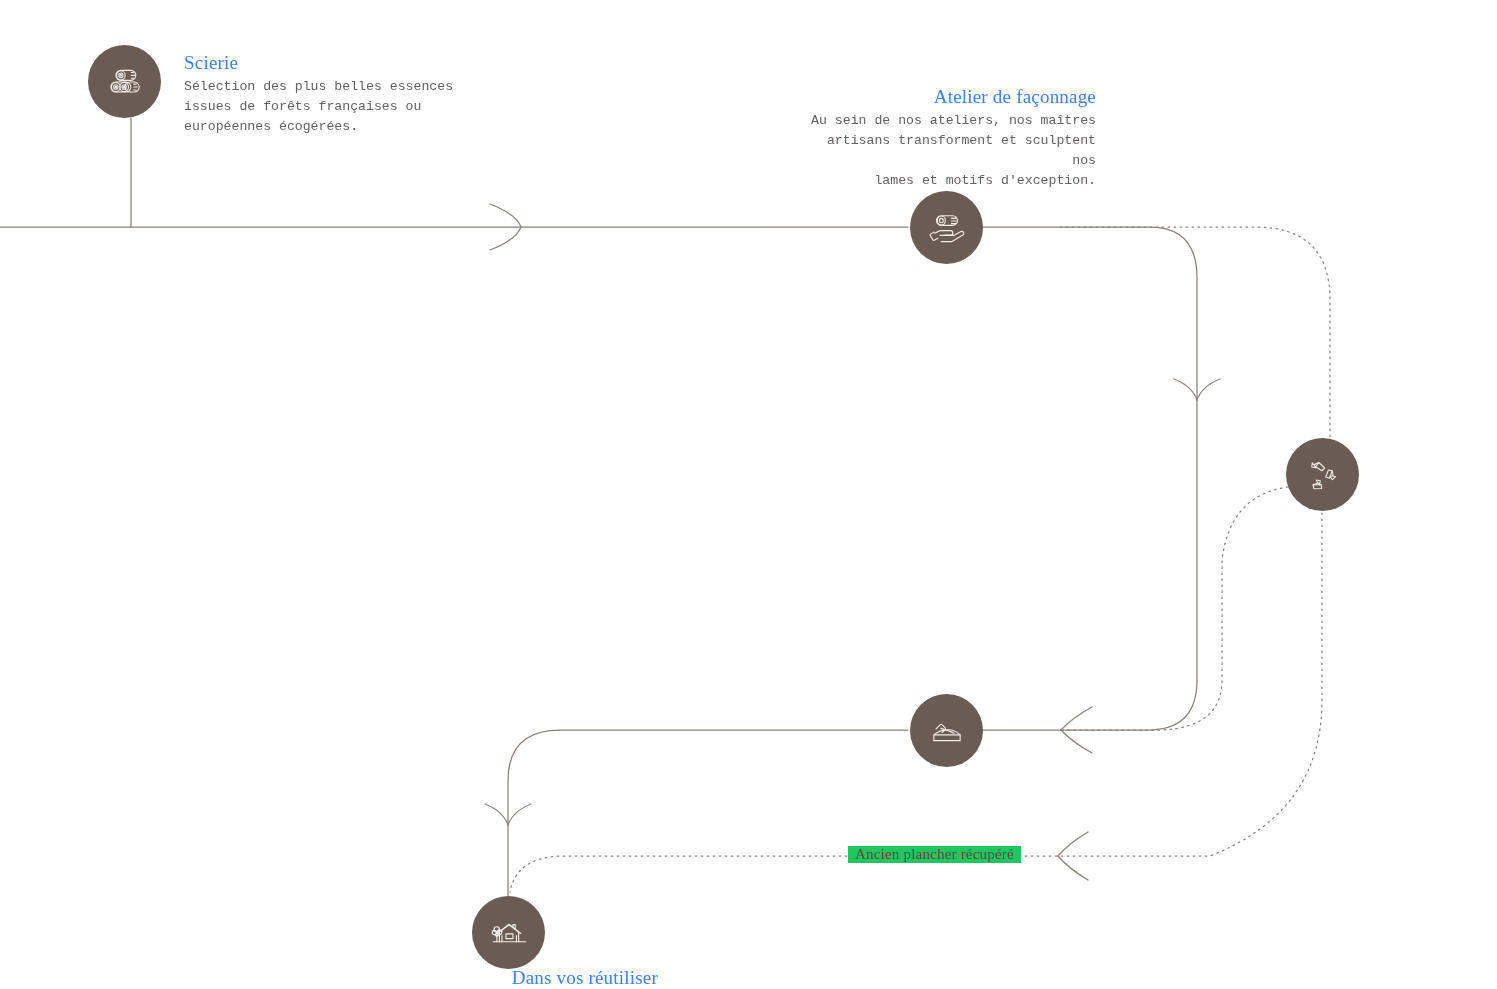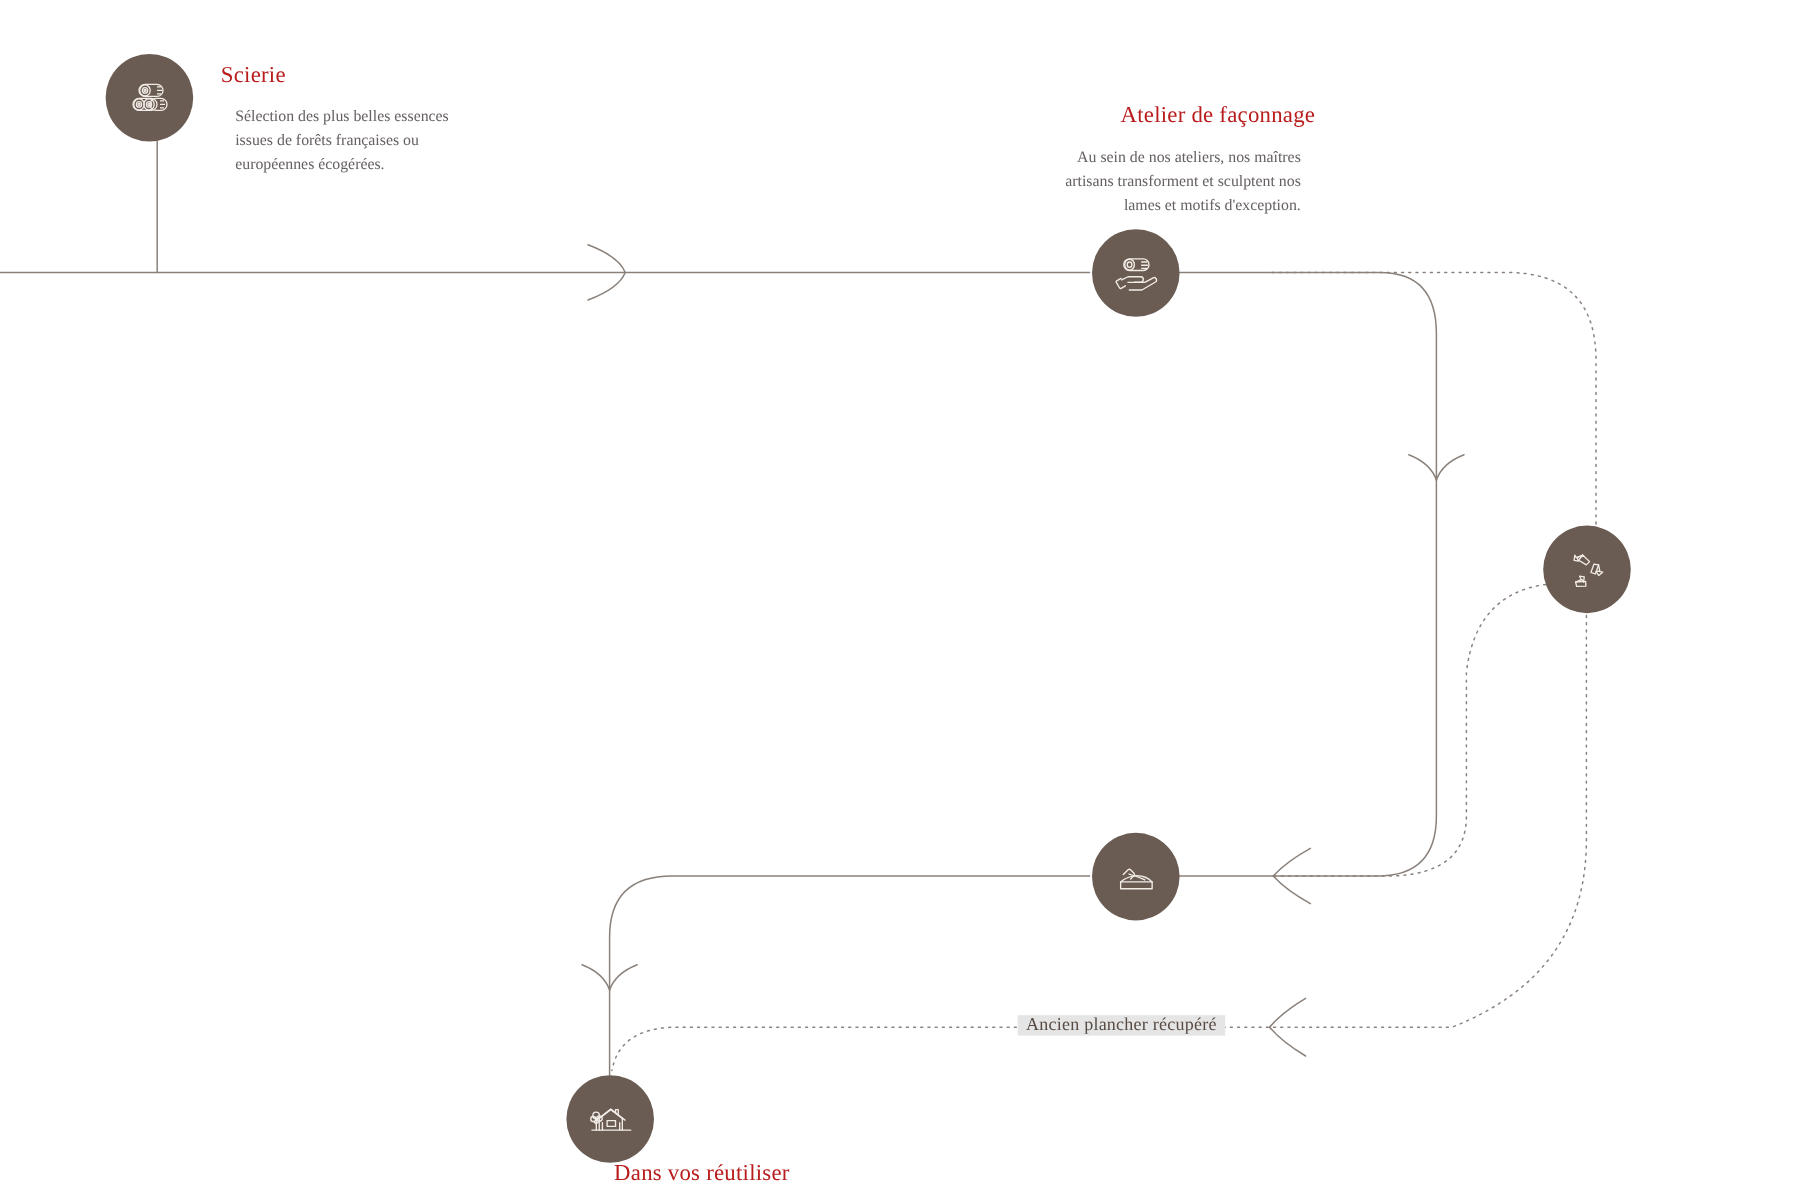--- a/index.html
+++ b/index.html
@@ -31,45 +31,45 @@
     align-items: center;
     justify-content: center;
   }
   .node svg { display: block; }
 
   .label-block {
     position: absolute;
   }
   .node-title {
     font-family: "Liberation Serif", serif;
-    color: #b91c1c;
+    color: #3b82f6;
     font-size: 19px;
     font-weight: 400;
     letter-spacing: 0.2px;
     line-height: 1.25;
     margin: 0 0 2px 0;
     white-space: nowrap;
   }
   .node-desc {
-    font-family: Liberation Serif, serif;
+    font-family: Liberation Mono, monospace;
     color: #666060;
     font-size: 13.2px;
     line-height: 1.52;
-    margin: 12px;
+    margin: 0;
     white-space: pre-line;
   }
   .align-left { text-align: left; }
   .align-center { text-align: right; }
 
   .edge-label {
     position: absolute;
     font-family: "Liberation Serif", serif;
     font-size: 15px;
     color: #574b43;
-    background: #e5e5e5;
+    background: #22c55e;
     padding: 0 7px;
     white-space: nowrap;
     letter-spacing: 0.2px;
   }
 </style>
 </head>
 <body>
 
 <div id="stage">
 

